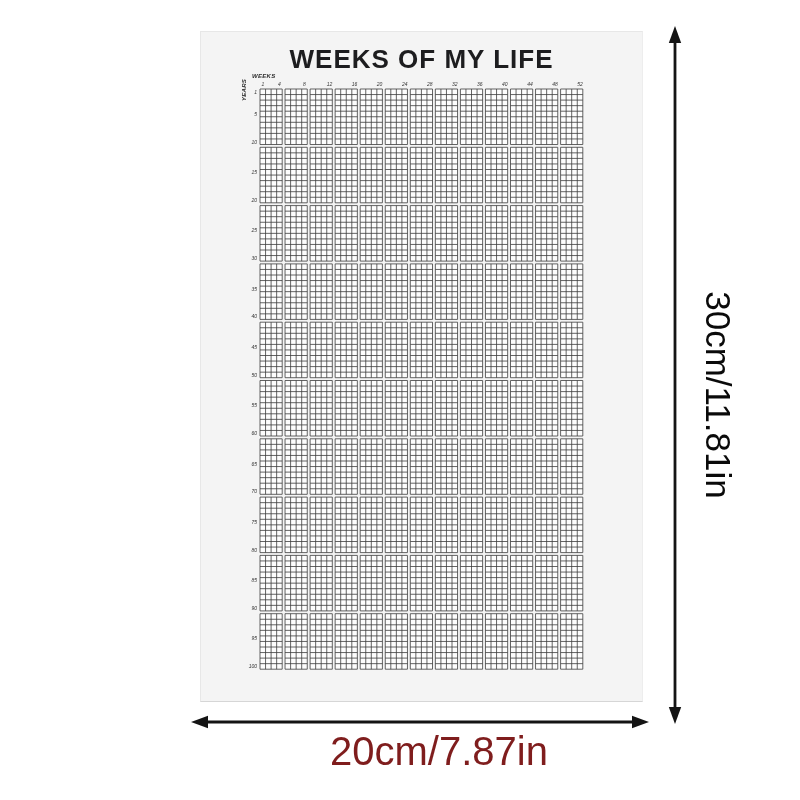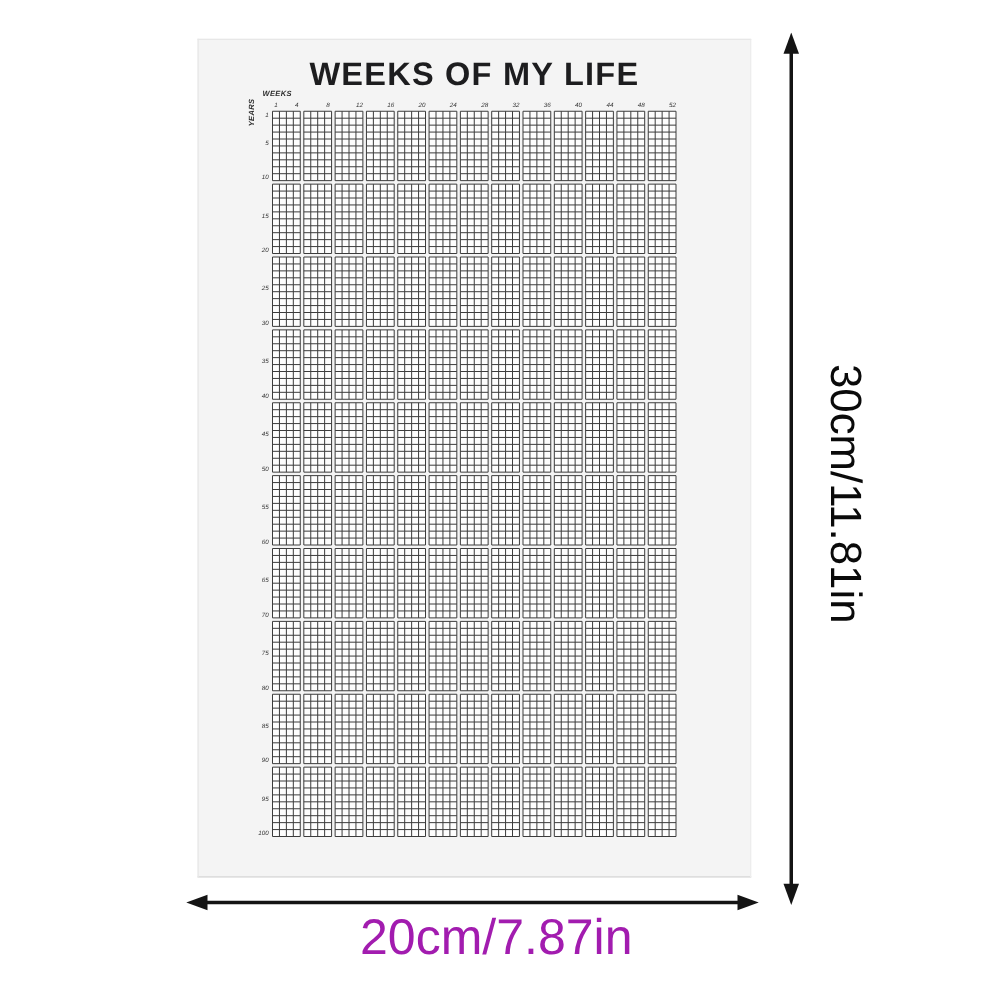--- a/index.html
+++ b/index.html
@@ -1,21 +1,21 @@
 <!DOCTYPE html>
 <html><head>
 <meta charset="utf-8">
 <style>
   html,body{margin:0;padding:0;}
   body{
     width:800px;height:800px;background:#ffffff;
     font-family:"Liberation Sans", sans-serif;
     position:relative;overflow:hidden;
   }
-  .stage{position:absolute;inset:0;}
+  .stage{position:absolute;inset:0;margin-left:42px;}
 
   
   .poster{
     position:absolute;left:158px;top:31px;width:443px;height:671px;
     background:#f4f4f4;
     border:1px solid #e7e7e7;border-bottom-color:#d6d6d6;border-right-color:#ededed;
     box-sizing:border-box;
   }
   .poster-title{
     position:absolute;left:0;top:12px;width:100%;
@@ -37,21 +37,21 @@
   .v-arrow{position:absolute;left:620px;top:26px;}
   .h-arrow{position:absolute;left:147px;top:709px;}
   .height-dim-label{
     position:absolute;left:676px;top:395px;
     transform:translate(-50%,-50%) rotate(90deg);
     white-space:nowrap;font-size:35px;color:#0a0a0a;
   }
   .width-dim-label{
     position:absolute;left:397px;top:751px;
     transform:translate(-50%,-50%);
-    white-space:nowrap;font-size:40px;color:#a21caf;text-align:center;
+    white-space:nowrap;font-size:40px;color:#7f1d1d;text-align:center;
   }
 </style>
 </head>
 <body>
 
 <div class="stage">
 
   <div class="poster">
     <div class="poster-title">WEEKS OF MY LIFE</div>
     <div class="weeks-axis-label">WEEKS</div>

